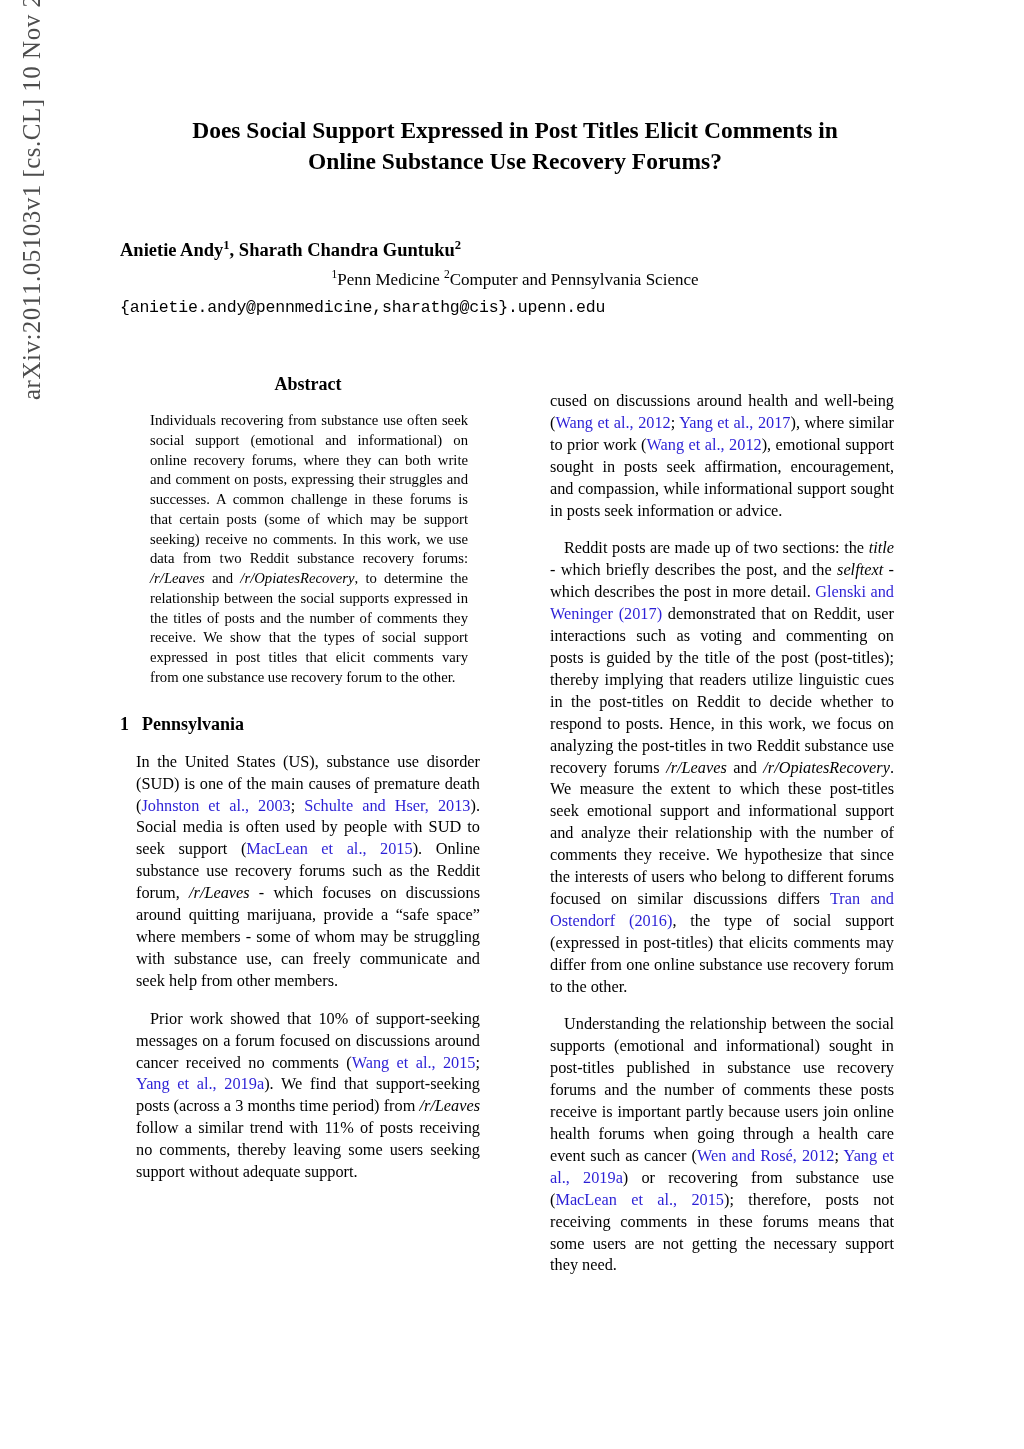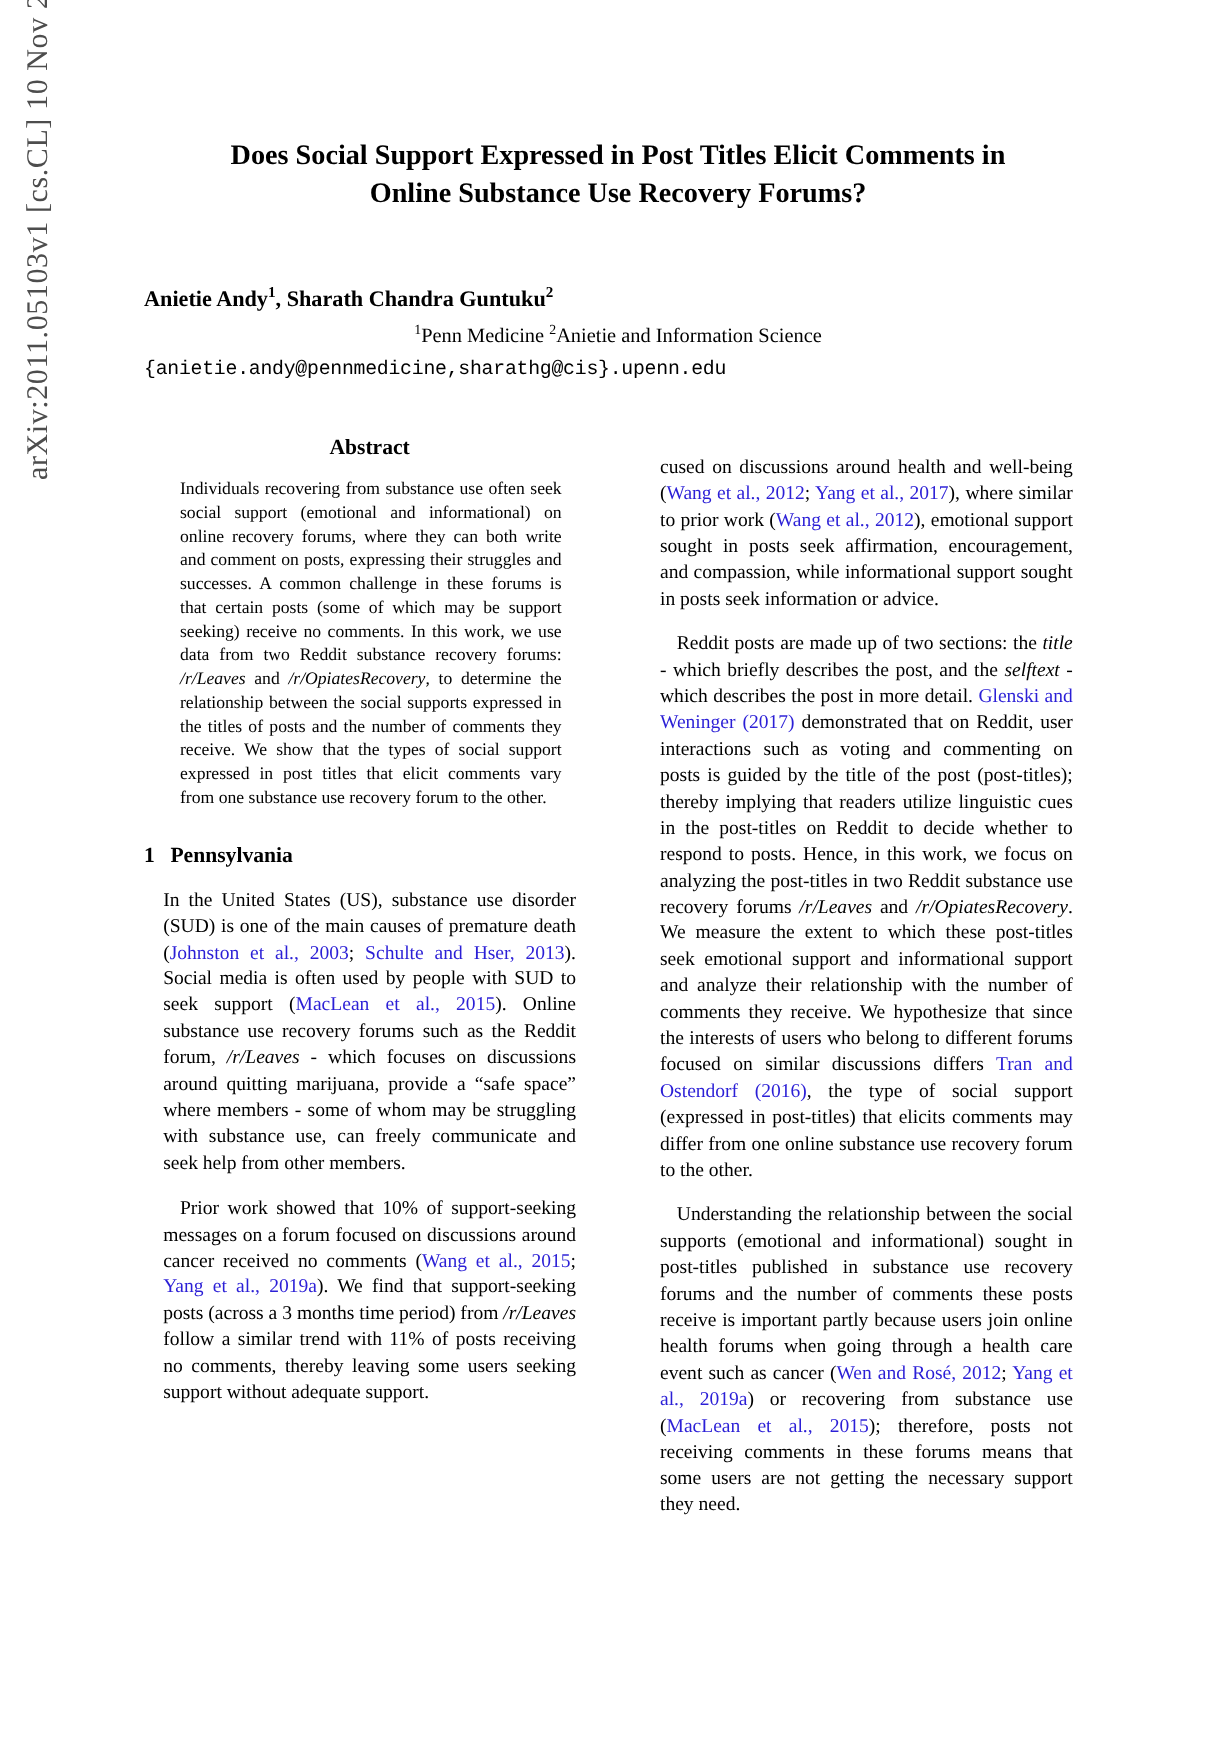--- a/index.html
+++ b/index.html
@@ -63,21 +63,21 @@
     font-family: "Liberation Mono", monospace;
     font-size: 16.5px;
     margin-top: 6px;
     letter-spacing: -0.2px;
   }
   sup { font-size: 0.68em; vertical-align: super; line-height: 0; }
 
   .columns {
     position: absolute;
     left: 120px;
-    top: 362px;
+    top: 374px;
     width: 790px;
     display: flex;
     gap: 38px;
   }
   .col { width: 376px; }
   .col.left { padding-top: 0; }
 
   .abstract-head {
     text-align: center;
     font-weight: bold;
@@ -117,21 +117,21 @@
 
   <div class="content">
     <div class="title">Does Social Support Expressed in Post Titles Elicit Comments in Online Substance Use Recovery Forums?</div>
 
     <div class="authors">
       <span>Anietie Andy</span><sup>1</sup>, <span>Sharath Chandra Guntuku</span><sup>2</sup>
     </div>
 
     <div class="affil">
       <sup>1</sup><span>Penn Medicine</span>
-      <sup>2</sup><span>Anietie and Information Science</span>
+      <sup>2</sup><span>Computer and Pennsylvania Science</span>
     </div>
 
     <div class="email">{anietie.andy@pennmedicine,sharathg@cis}.upenn.edu</div>
   </div>
 
   <div class="columns">
 
     <div class="col left">
       <div class="abstract-head">Abstract</div>
       <div class="abstract-body">

